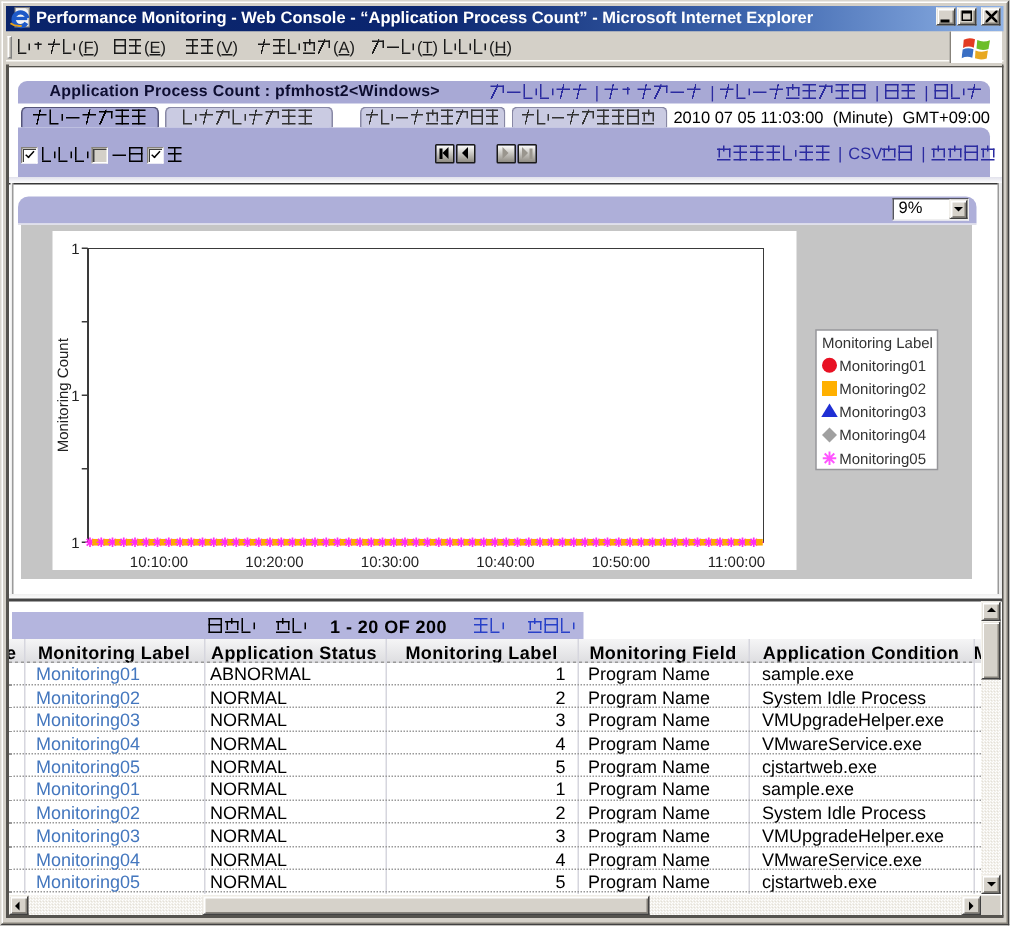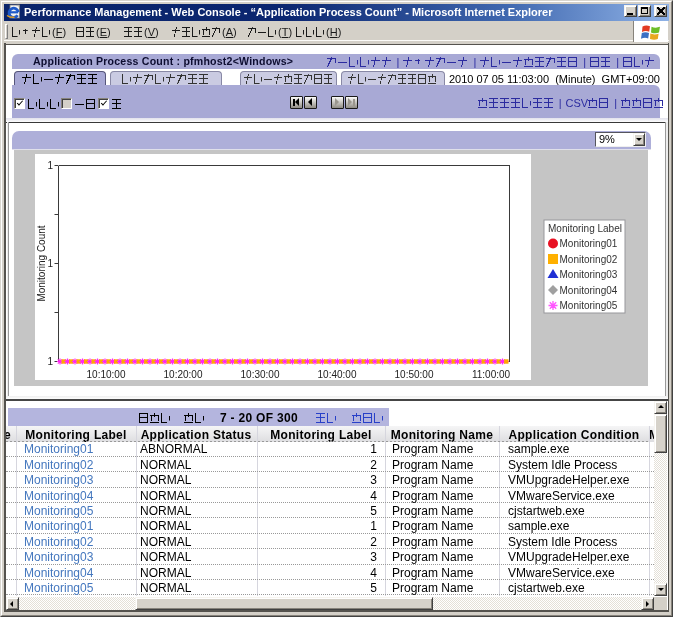--- a/index.html
+++ b/index.html
@@ -22,21 +22,21 @@
 <div class="a" style="left:0;top:0;width:673px;height:617px;border:1px solid;border-color:#D8D5CE #424242 #424242 #D8D5CE"></div>
 <div class="a" style="left:1px;top:1px;width:671px;height:615px;border:1px solid;border-color:#FFFFFF #87837B #87837B #FFFFFF"></div>
 <div class="a" style="left:4px;top:4px;width:665px;height:17px;background:linear-gradient(90deg,#0A246A,#0B2670 42%,#3E66AE 75%,#8FB2E6)"></div>
 <svg class="a" style="left:6px;top:4px" width="16" height="16" viewBox="0 0 16 16">
 <rect x="4" y="1" width="9.5" height="13" fill="#F4F4F4" stroke="#777" stroke-width="0.8"></rect>
 <path d="M10.5 1 h3 l0 3" fill="#ccc" stroke="#777" stroke-width="0.6"></path>
 <path d="M12.2 8.1 a4.6 4.6 0 1 0 -0.6 3.1" fill="none" stroke="#1E5AC8" stroke-width="2.8"></path>
 <path d="M3.4 8.3 h8.8" stroke="#1E5AC8" stroke-width="2.2"></path>
 <path d="M1 11.5 Q4 13.8 8.5 13.2" fill="none" stroke="#E8A11B" stroke-width="1.4"></path>
 </svg>
-<div class="a" style="left:24px;top:6px;width:590px;font-weight:bold;font-size:11px;color:#fff;white-space:nowrap">Performance Management - Web Console - “Application Process Count” - Microsoft Internet Explorer</div>
+<div class="a" style="left:24px;top:6px;width:590px;font-weight:bold;font-size:11px;color:#fff;white-space:nowrap">Performance Monitoring - Web Console - “Application Process Count” - Microsoft Internet Explorer</div>
 <div class="a bt" style="left:624px;top:5px;width:13px;height:12px">
     <div class="a" style="left:2px;top:7px;width:6px;height:2px;background:#000"></div>
   </div>
 <div class="a bt" style="left:638px;top:5px;width:13px;height:12px">
     <div class="a" style="left:2px;top:1px;width:7px;height:7px;border:1px solid #000;border-top-width:2px"></div>
   </div>
 <div class="a bt" style="left:654px;top:5px;width:13px;height:12px">
     <div class="a" style="left:2px;top:1px;width:8px;height:8px;background:linear-gradient(45deg,transparent 41%,#000 43%,#000 57%,transparent 59%),linear-gradient(-45deg,transparent 41%,#000 43%,#000 57%,transparent 59%)"></div>
   </div>
 <div class="a" style="left:4px;top:21px;width:665px;height:19px;background:#D4D0C8"></div>
@@ -378,28 +378,28 @@
   </svg>
 <div class="a" style="left:6.5px;top:122px;width:1.5px;height:275px;background:#EDEDED"></div>
 <div class="a" style="left:8px;top:122px;width:1px;height:275px;background:#9A9A9A"></div>
 <div class="a" style="left:665px;top:122px;width:1px;height:275px;background:#9A9A9A"></div>
 <div class="a" style="left:666px;top:122px;width:2px;height:275px;background:#EDEDED"></div>
 <div class="a" style="left:6px;top:396px;width:662px;height:2.5px;background:linear-gradient(180deg,#EFEFEF,#FDFDFD)"></div>
 <div class="a" style="left:6px;top:398.5px;width:662px;height:2.3px;background:#454545"></div>
 <div class="a" style="left:8px;top:408px;width:381px;height:18px;background:#B4B5DE"></div>
 <div class="a" style="left:139px;top:412px;font-weight:bold;color:#000"><i class="j ja" style="width:9px"></i><i class="j jh" style="width:9px"></i><i class="j jd" style="width:9px"></i></div>
 <div class="a" style="left:184px;top:412px;font-weight:bold;color:#000"><i class="j jh" style="width:9px"></i><i class="j jd" style="width:9px"></i></div>
-<div class="a" style="left:220px;top:411px;font-weight:bold;color:#000;font-size:12px;letter-spacing:.3px">7 - 20 OF 300</div>
+<div class="a" style="left:220px;top:411px;font-weight:bold;color:#000;font-size:12px;letter-spacing:.3px">1 - 20 OF 200</div>
 <div class="a" style="left:316px;top:412px;font-weight:bold;color:#2840C8"><i class="j jb" style="width:9px"></i><i class="j jd" style="width:9px"></i></div>
 <div class="a" style="left:352px;top:412px;font-weight:bold;color:#2840C8"><i class="j jh" style="width:9px"></i><i class="j ja" style="width:9px"></i><i class="j jd" style="width:9px"></i></div>
 <div class="a" style="left:6px;top:426px;width:648px;height:16px;background:linear-gradient(180deg,#F5F5F6,#DDDDE0)"></div>
 <div class="a" style="left:76px;top:427.5px;width:200px;margin-left:-100px;text-align:center;font-weight:bold;font-size:12px;letter-spacing:.3px">Monitoring Label</div>
 <div class="a" style="left:196px;top:427.5px;width:200px;margin-left:-100px;text-align:center;font-weight:bold;font-size:12px;letter-spacing:.3px">Application Status</div>
 <div class="a" style="left:321px;top:427.5px;width:200px;margin-left:-100px;text-align:center;font-weight:bold;font-size:12px;letter-spacing:.3px">Monitoring Label</div>
-<div class="a" style="left:442px;top:427.5px;width:200px;margin-left:-100px;text-align:center;font-weight:bold;font-size:12px;letter-spacing:.3px">Monitoring Name</div>
+<div class="a" style="left:442px;top:427.5px;width:200px;margin-left:-100px;text-align:center;font-weight:bold;font-size:12px;letter-spacing:.3px">Monitoring Field</div>
 <div class="a" style="left:574px;top:427.5px;width:200px;margin-left:-100px;text-align:center;font-weight:bold;font-size:12px;letter-spacing:.3px">Application Condition</div>
 <div class="a" style="left:4px;top:428px;font-weight:bold;font-size:12px">e</div>
 <div class="a" style="left:649px;top:428px;width:5px;overflow:hidden;font-weight:bold;font-size:12px">M</div>
 <div class="a" style="left:16px;top:426px;width:1px;height:170px;background:#D6D6DE"></div>
 <div class="a" style="left:136px;top:426px;width:1px;height:170px;background:#D6D6DE"></div>
 <div class="a" style="left:257px;top:426px;width:1px;height:170px;background:#D6D6DE"></div>
 <div class="a" style="left:385px;top:426px;width:1px;height:170px;background:#D6D6DE"></div>
 <div class="a" style="left:499px;top:426px;width:1px;height:170px;background:#D6D6DE"></div>
 <div class="a" style="left:649px;top:426px;width:1px;height:170px;background:#D6D6DE"></div>
 <div class="a" style="left:6px;top:441px;width:643px;height:1px;background-image:linear-gradient(90deg,#999 50%,transparent 50%);background-size:4px 1px"></div>

